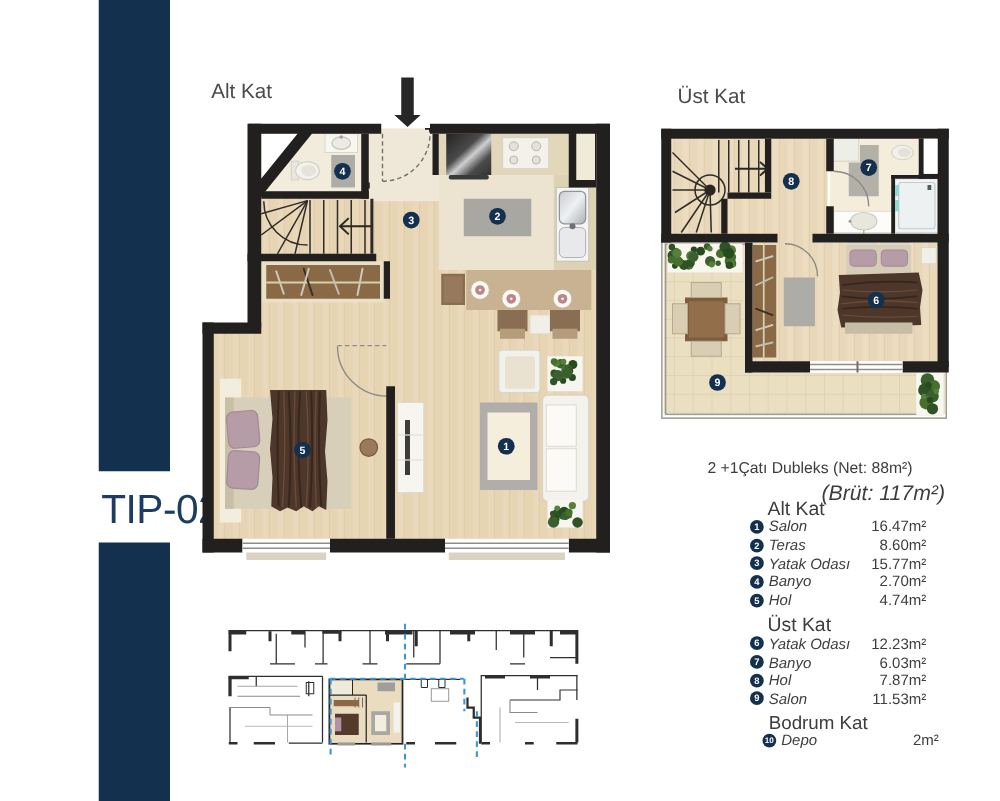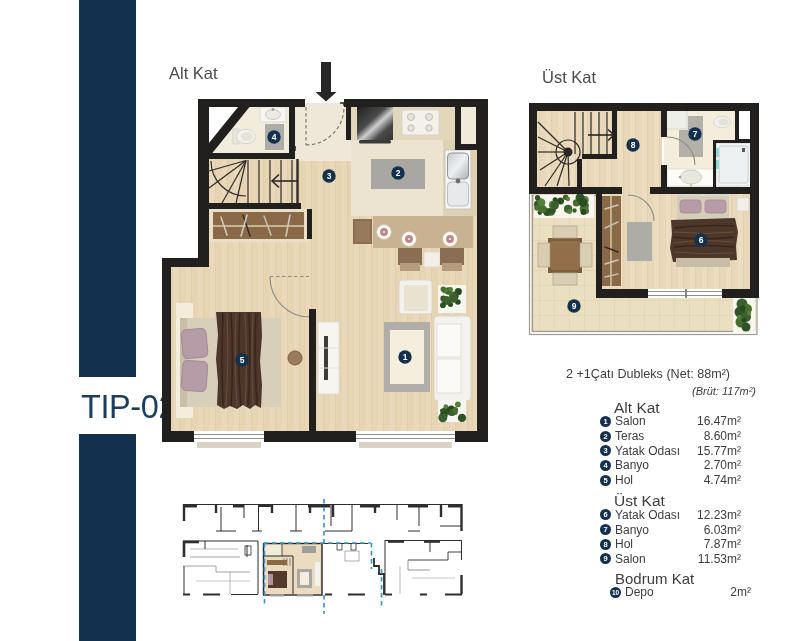--- a/index.html
+++ b/index.html
@@ -5,21 +5,21 @@
   html,body{margin:0;padding:0;background:#ffffff;}
   #page{position:relative;width:800px;height:641px;background:#ffffff;overflow:hidden;
         font-family:"Liberation Sans",sans-serif;}
   .abs{position:absolute;}
   .lbl{color:#4b4b4b;font-size:16.5px;}
   .legend{color:#3d3d3d;}
   .badge{display:inline-block;width:11px;height:11px;border-radius:50%;background:#14304f;
          color:#fff;font-size:7.5px;font-weight:bold;text-align:center;line-height:11px;
          vertical-align:middle;flex:0 0 11px;}
   .row{display:flex;align-items:center;height:14.7px;}
-  .nm{margin-left:4px;flex:1 1 auto;white-space:nowrap;}
+  .nm{margin-left:4px;flex:1 1 auto;white-space:nowrap;font-style:italic;}
   .ar{text-align:center;white-space:nowrap;}
 </style>
 </head>
 <body>
 <div id="page">
 
   <div class="abs" style="left:79px;top:0;width:57px;height:377px;background:#13304f;"></div>
 
   <div class="abs" style="left:62px;top:389px;width:120px;font-size:32.5px;color:#1c3d60;letter-spacing:-0.4px;margin-left:19px;">TIP-02</div>
 
@@ -666,21 +666,21 @@
       <line x1="371.5" y1="543" x2="371.5" y2="569"></line>
       <line x1="381.5" y1="569" x2="381.5" y2="606"></line>
       <line x1="324" y1="595" x2="324" y2="614"></line>
     </g>
   </svg>
 
   <div class="abs legend" style="left:540px;top:364px;width:216px;">
 
     <div style="position:absolute;left:0;top:3px;width:216px;text-align:center;font-size:12.6px;">2 +1Çatı Dubleks (Net: 88m²)</div>
 
-    <div style="position:absolute;left:0;top:20.5px;width:216px;text-align:right;font-size:11px;font-style:italic;">(Brüt: 117m²)</div>
+    <div style="position:absolute;left:0;top:20.5px;width:216px;text-align:right;font-size:17px;font-style:italic;">(Brüt: 117m²)</div>
 
     <div style="position:absolute;left:74px;top:35px;font-size:15.5px;">Alt Kat</div>
 
     <div style="position:absolute;left:60px;top:50px;width:141px;font-size:12px;">
       <div class="row">
           <span class="badge">1</span>
           <span class="nm">Salon</span>
           <span class="ar">16.47m²</span>
         </div>
       <div class="row">

